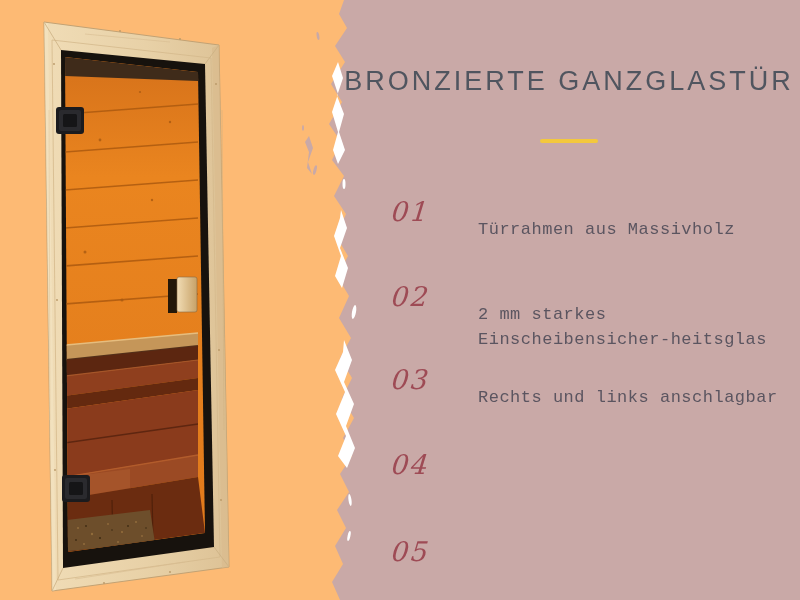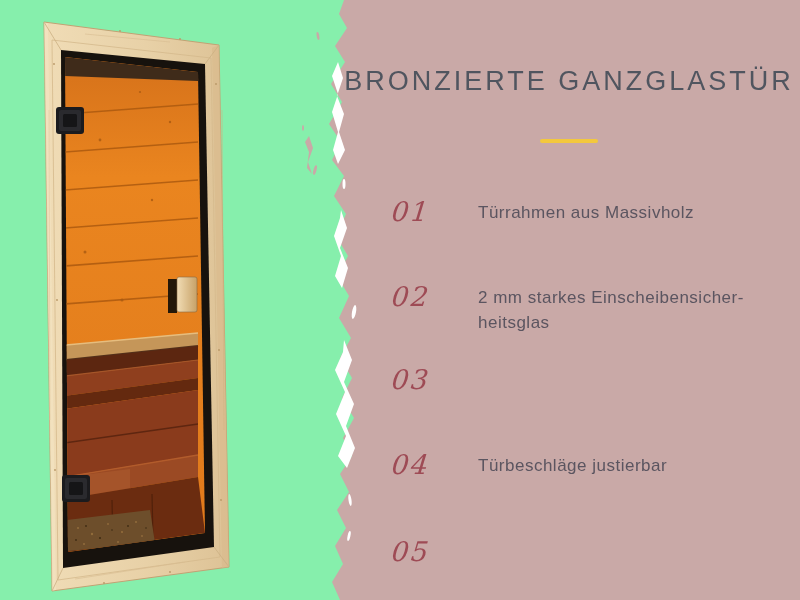--- a/index.html
+++ b/index.html
@@ -1,17 +1,17 @@
 <!DOCTYPE html>
 <html style="--panel-bg: #c9a9a7; --title-color: #50555f; --divider-color: #f3c83d; --number-color: #9e4b55; --text-color: #5b5560;"><head>
 <meta charset="utf-8">
 <style>
   html,body{margin:0;padding:0;}
   body{font-family:"Liberation Sans", sans-serif;}
-  .stage{position:relative;width:800px;height:600px;background:#86efac;overflow:hidden;}
+  .stage{position:relative;width:800px;height:600px;background:#fdba74;overflow:hidden;}
 
   
   .page-title{
     position:absolute;left:338px;top:66px;width:462px;
     text-align:center;
     font-size:27px;letter-spacing:3px;font-weight:400;
     color:var(--title-color,#50555f);
   }
   .title-divider{
     position:absolute;left:540px;top:139px;width:58px;height:4px;
@@ -21,23 +21,24 @@
     position:absolute;left:392px;display:flex;gap:40px;align-items:flex-start;
   }
   .feature-number{
     width:46px;flex:0 0 46px;
     font-family:"DejaVu Serif", serif;font-style:italic;
     font-size:27px;line-height:30px;letter-spacing:2px;
     color:var(--number-color,#9e4b55);
     transform:skewX(-6deg);
   }
   .feature-text{
-    width:302px;margin-top:3px;
+    width:302px;margin-top:20px;
     font-size:17px;line-height:25px;letter-spacing:.5px;
     color:var(--text-color,#5b5560);
+    font-family:Liberation Mono, monospace;
   }
   .row-1{top:197px;} .row-2{top:282px;} .row-3{top:365px;} .row-4{top:450px;} .row-5{top:537px;}
 
   svg{position:absolute;top:0;}
   .door-svg{left:0;}
   .edge-svg{left:290px;}
   .pink-fill{fill:var(--panel-bg,#c9a9a7);}
   .white-fill{fill:#ffffff;}
 </style>
 </head>
@@ -192,22 +193,22 @@
   <div class="feature-row row-1">
     <div class="feature-number">01</div>
     <div class="feature-text">Türrahmen aus Massivholz</div>
   </div>
   <div class="feature-row row-2">
     <div class="feature-number">02</div>
     <div class="feature-text">2 mm starkes Einscheibensicher-heitsglas</div>
   </div>
   <div class="feature-row row-3">
     <div class="feature-number">03</div>
+    <div class="feature-text">Rechts und links anschlagbar</div>
   </div>
   <div class="feature-row row-4">
     <div class="feature-number">04</div>
-    <div class="feature-text">Türbeschläge justierbar</div>
   </div>
   <div class="feature-row row-5">
     <div class="feature-number">05</div>
   </div>
 
 </div>
 
 </body></html>

